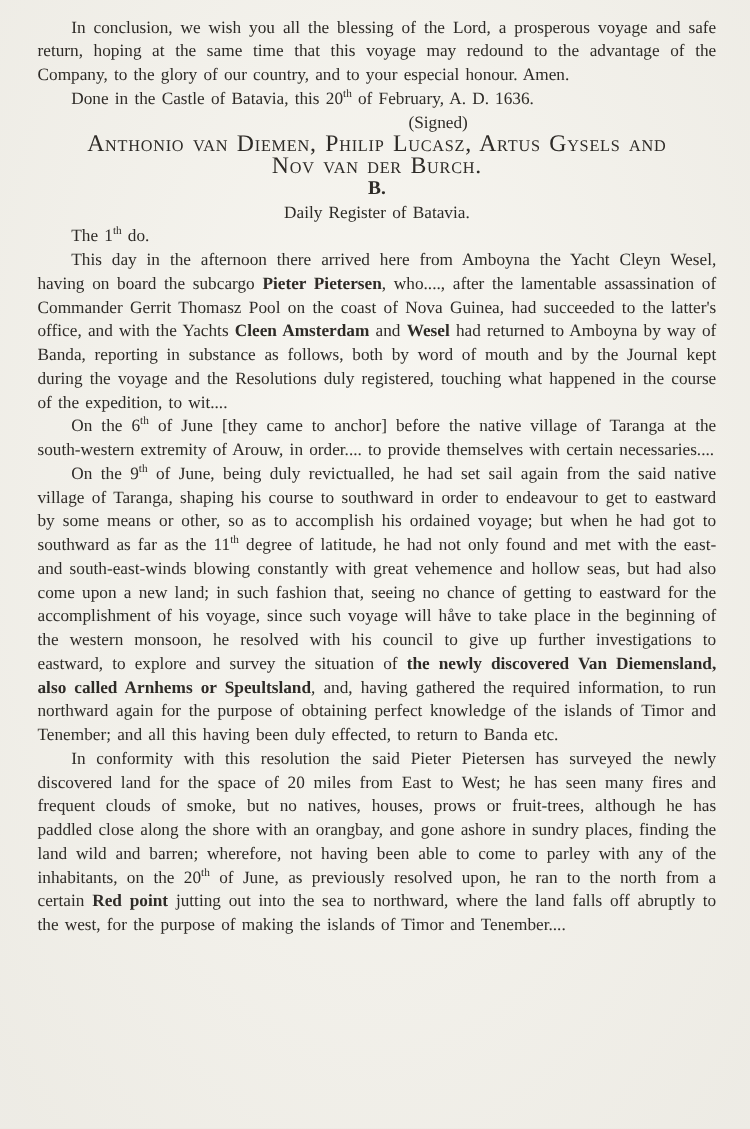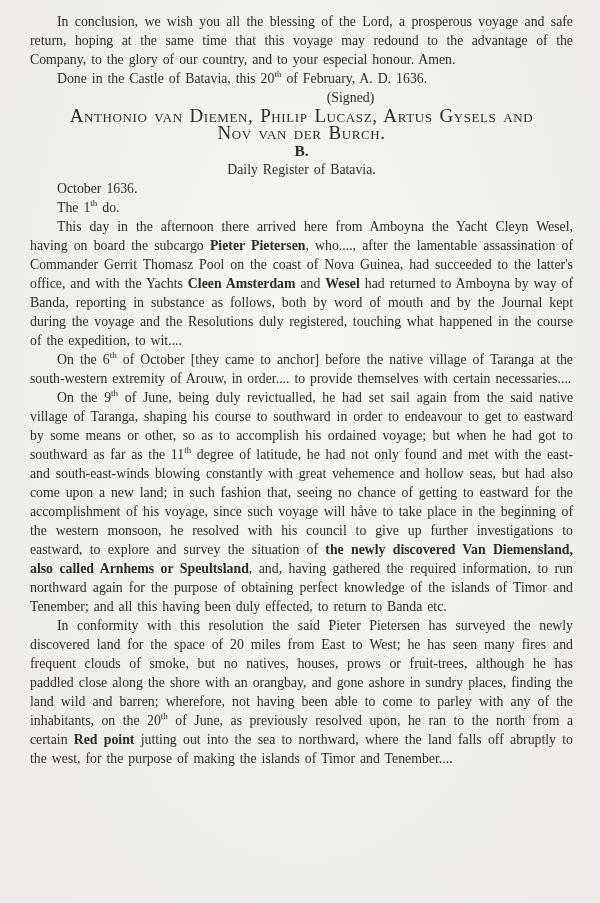--- a/index.html
+++ b/index.html
@@ -64,20 +64,19 @@
 
 <div class="page" style="background-color: rgb(245, 243, 236); color: rgb(46, 43, 39);">
   <div>
       <p class="block indent justify"><span>In conclusion, we wish you all the blessing of the Lord, a prosperous voyage and safe return, hoping at the same time that this voyage may redound to the advantage of the Company, to the glory of our country, and to your especial honour. Amen.</span></p>
       <p class="block indent"><span>Done in the Castle of Batavia, this 20</span><sup>th</sup><span> of February, A. D. 1636.</span></p>
       <p class="block center signed"><span>(Signed)</span></p>
       <p class="block center smallcaps"><span>Anthonio van Diemen, Philip Lucasz, Artus Gysels and</span></p>
       <p class="block center smallcaps"><span>Nov van der Burch.</span></p>
       <p class="block center heading-b"><span class="bold">B.</span></p>
       <p class="block center subheading"><span class="italic">Daily Register of Batavia.</span></p>
-      <p class="block indent"><span>October 1636.</span></p>
       <p class="block indent"><span>The 1</span><sup>th</sup><span> do.</span></p>
       <p class="block indent justify"><span>This day in the afternoon there arrived here from Amboyna the Yacht Cleyn Wesel, having on board the subcargo </span><span class="bold">Pieter Pietersen</span><span>, who...., after the lamentable assassination of Commander Gerrit Thomasz Pool on the coast of Nova Guinea, had succeeded to the latter's office, and with the Yachts </span><span class="bold">Cleen Amsterdam</span><span> and </span><span class="bold">Wesel</span><span> had returned to Amboyna by way of Banda, reporting in substance as follows, both by word of mouth and by the Journal kept during the voyage and the Resolutions duly registered, touching what happened in the course of the expedition, to wit....</span></p>
-      <p class="block indent justify"><span>On the 6</span><sup>th</sup><span> of October [they came to anchor] before the native village of Taranga at the south-western extremity of Arouw, in order.... to provide themselves with certain necessaries....</span></p>
+      <p class="block indent justify"><span>On the 6</span><sup>th</sup><span> of June [they came to anchor] before the native village of Taranga at the south-western extremity of Arouw, in order.... to provide themselves with certain necessaries....</span></p>
       <p class="block indent justify"><span>On the 9</span><sup>th</sup><span> of June, being duly revictualled, he had set sail again from the said native village of Taranga, shaping his course to southward in order to endeavour to get to eastward by some means or other, so as to accomplish his ordained voyage; but when he had got to southward as far as the 11</span><sup>th</sup><span> degree of latitude, he had not only found and met with the east- and south-east-winds blowing constantly with great vehemence and hollow seas, but had also come upon a new land; in such fashion that, seeing no chance of getting to eastward for the accomplishment of his voyage, since such voyage will håve to take place in the beginning of the western monsoon, he resolved with his council to give up further investigations to eastward, to explore and survey the situation of </span><span class="bold">the newly discovered Van Diemensland, also called Arnhems or Speultsland</span><span>, and, having gathered the required information, to run northward again for the purpose of obtaining perfect knowledge of the islands of Timor and Tenember; and all this having been duly effected, to return to Banda etc.</span></p>
       <p class="block indent justify gap-top"><span>In conformity with this resolution the said Pieter Pietersen has surveyed the newly discovered land for the space of 20 miles from East to West; he has seen many fires and frequent clouds of smoke, but no natives, houses, prows or fruit-trees, although he has paddled close along the shore with an orangbay, and gone ashore in sundry places, finding the land wild and barren; wherefore, not having been able to come to parley with any of the inhabitants, on the 20</span><sup>th</sup><span> of June, as previously resolved upon, he ran to the north from a certain </span><span class="bold">Red point</span><span> jutting out into the sea to northward, where the land falls off abruptly to the west, for the purpose of making the islands of Timor and Tenember....</span></p>
     </div>
 </div>
 
 </body></html>

